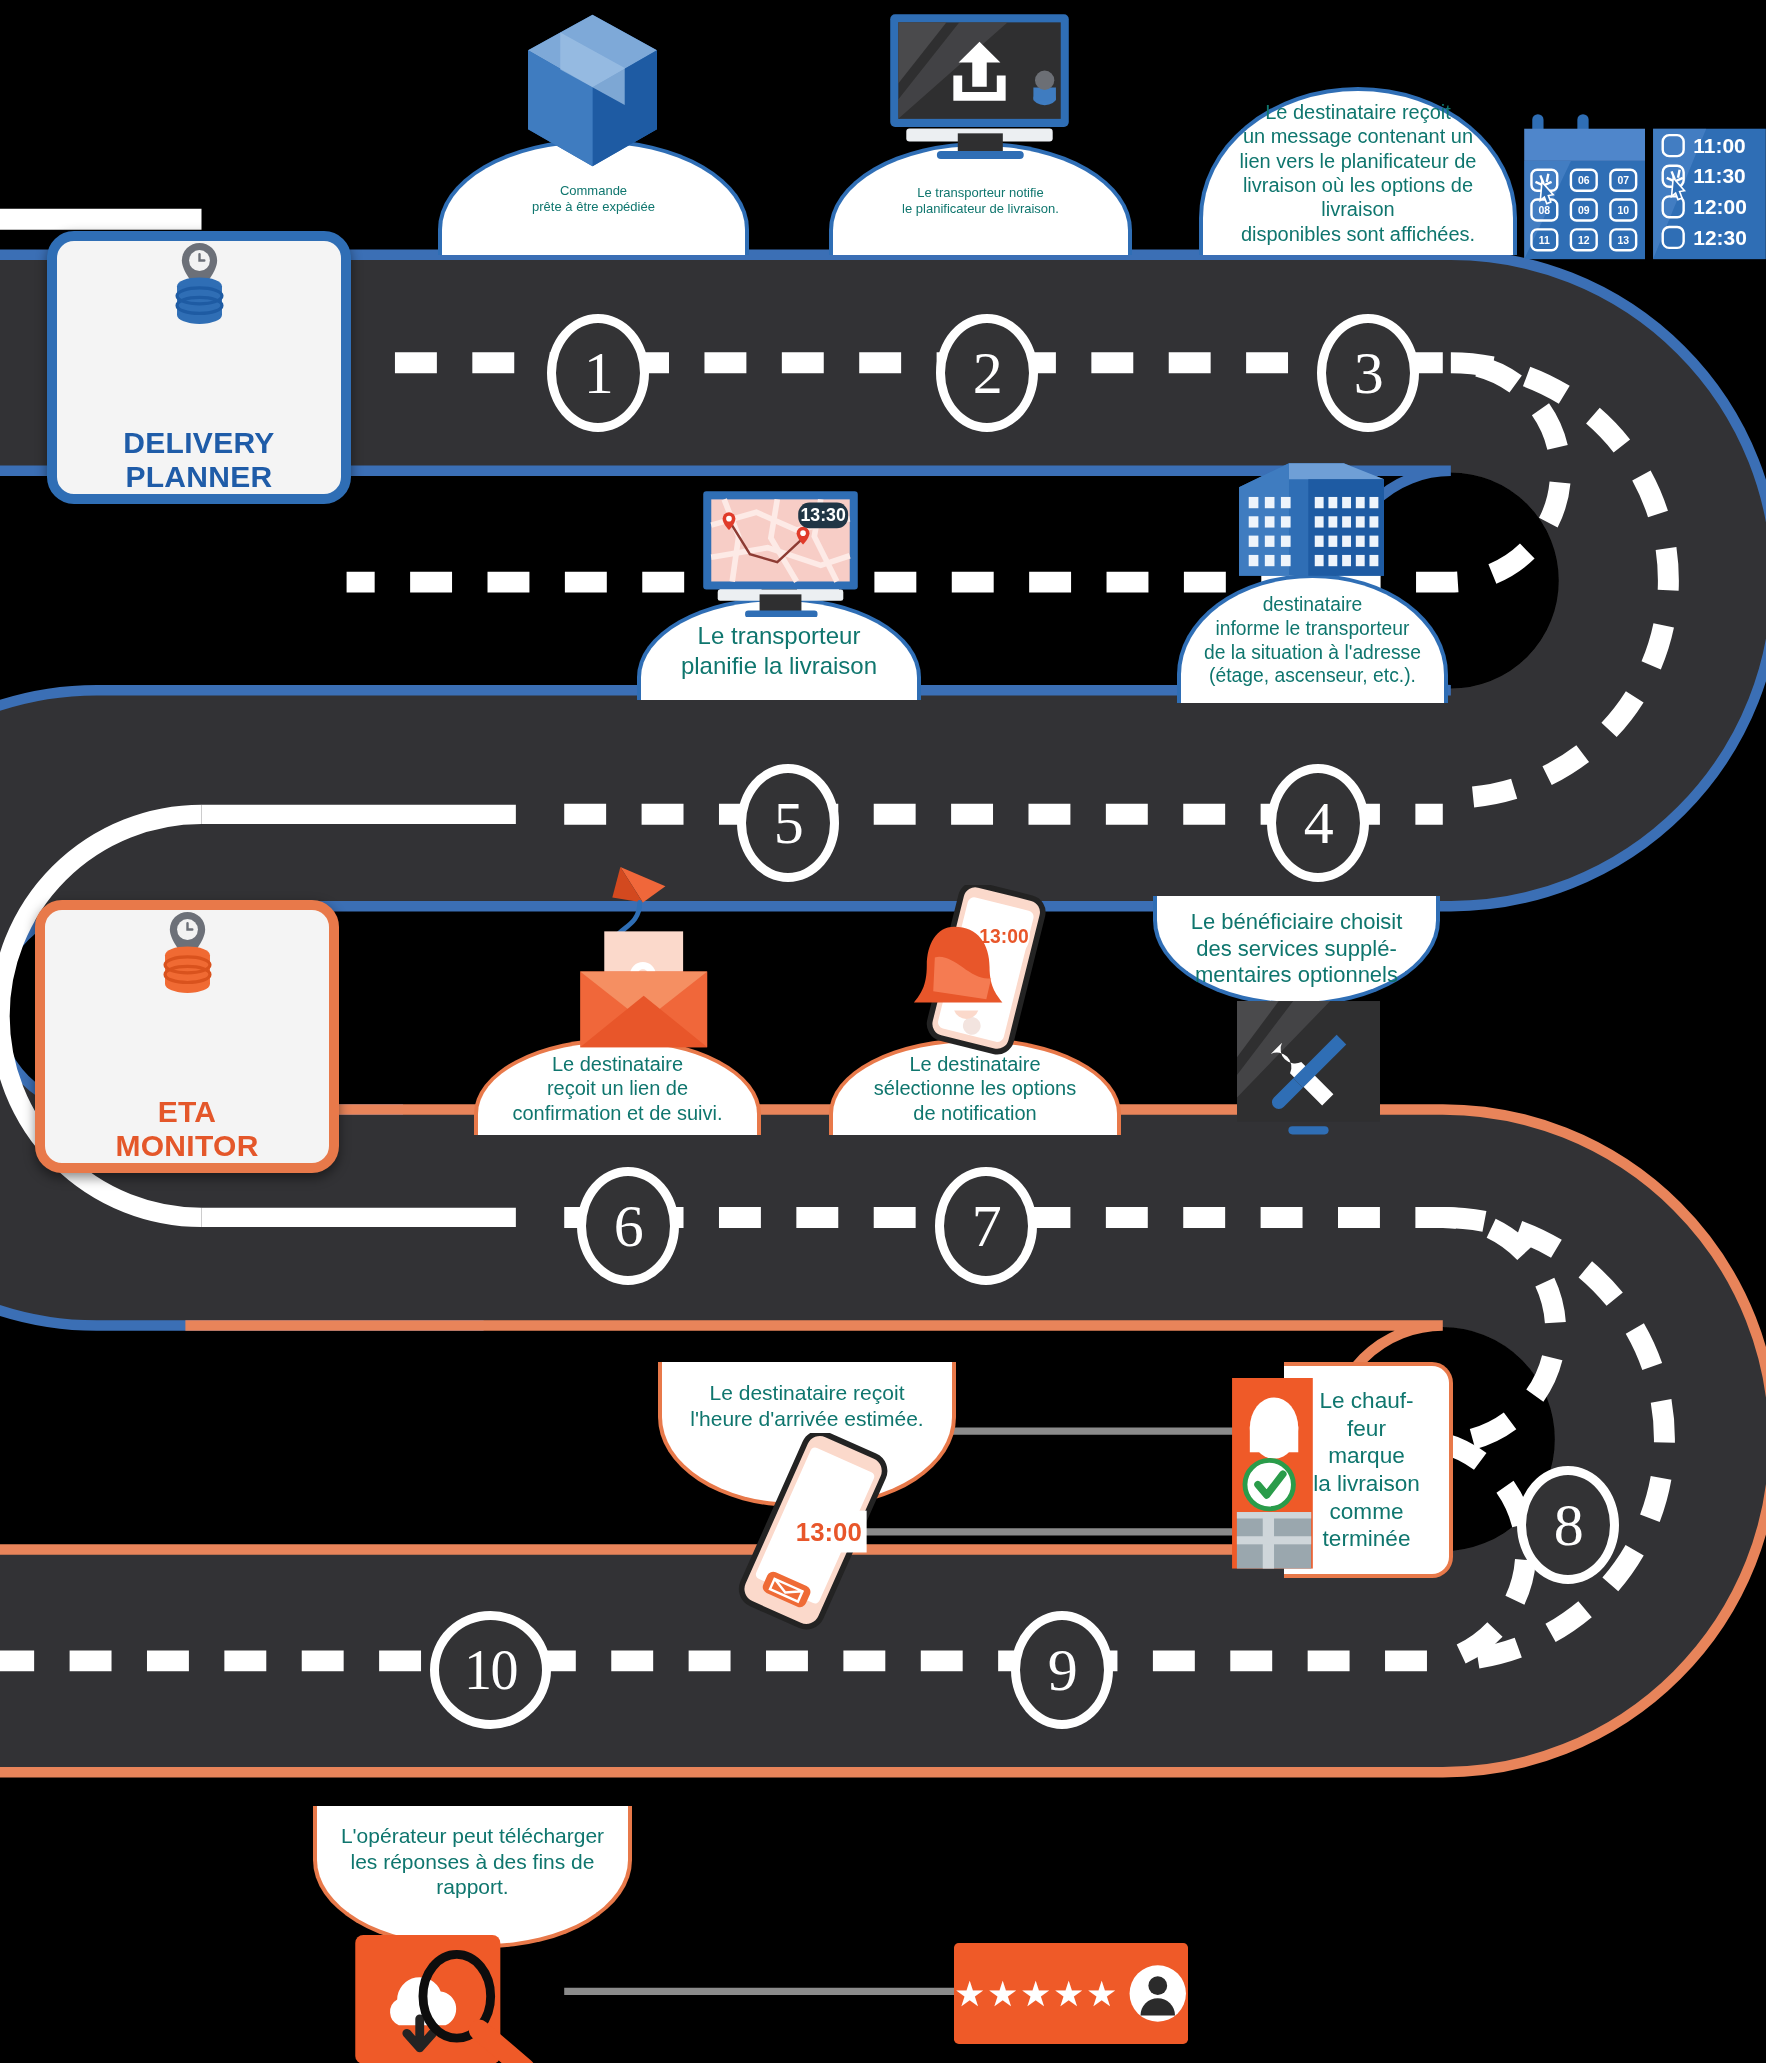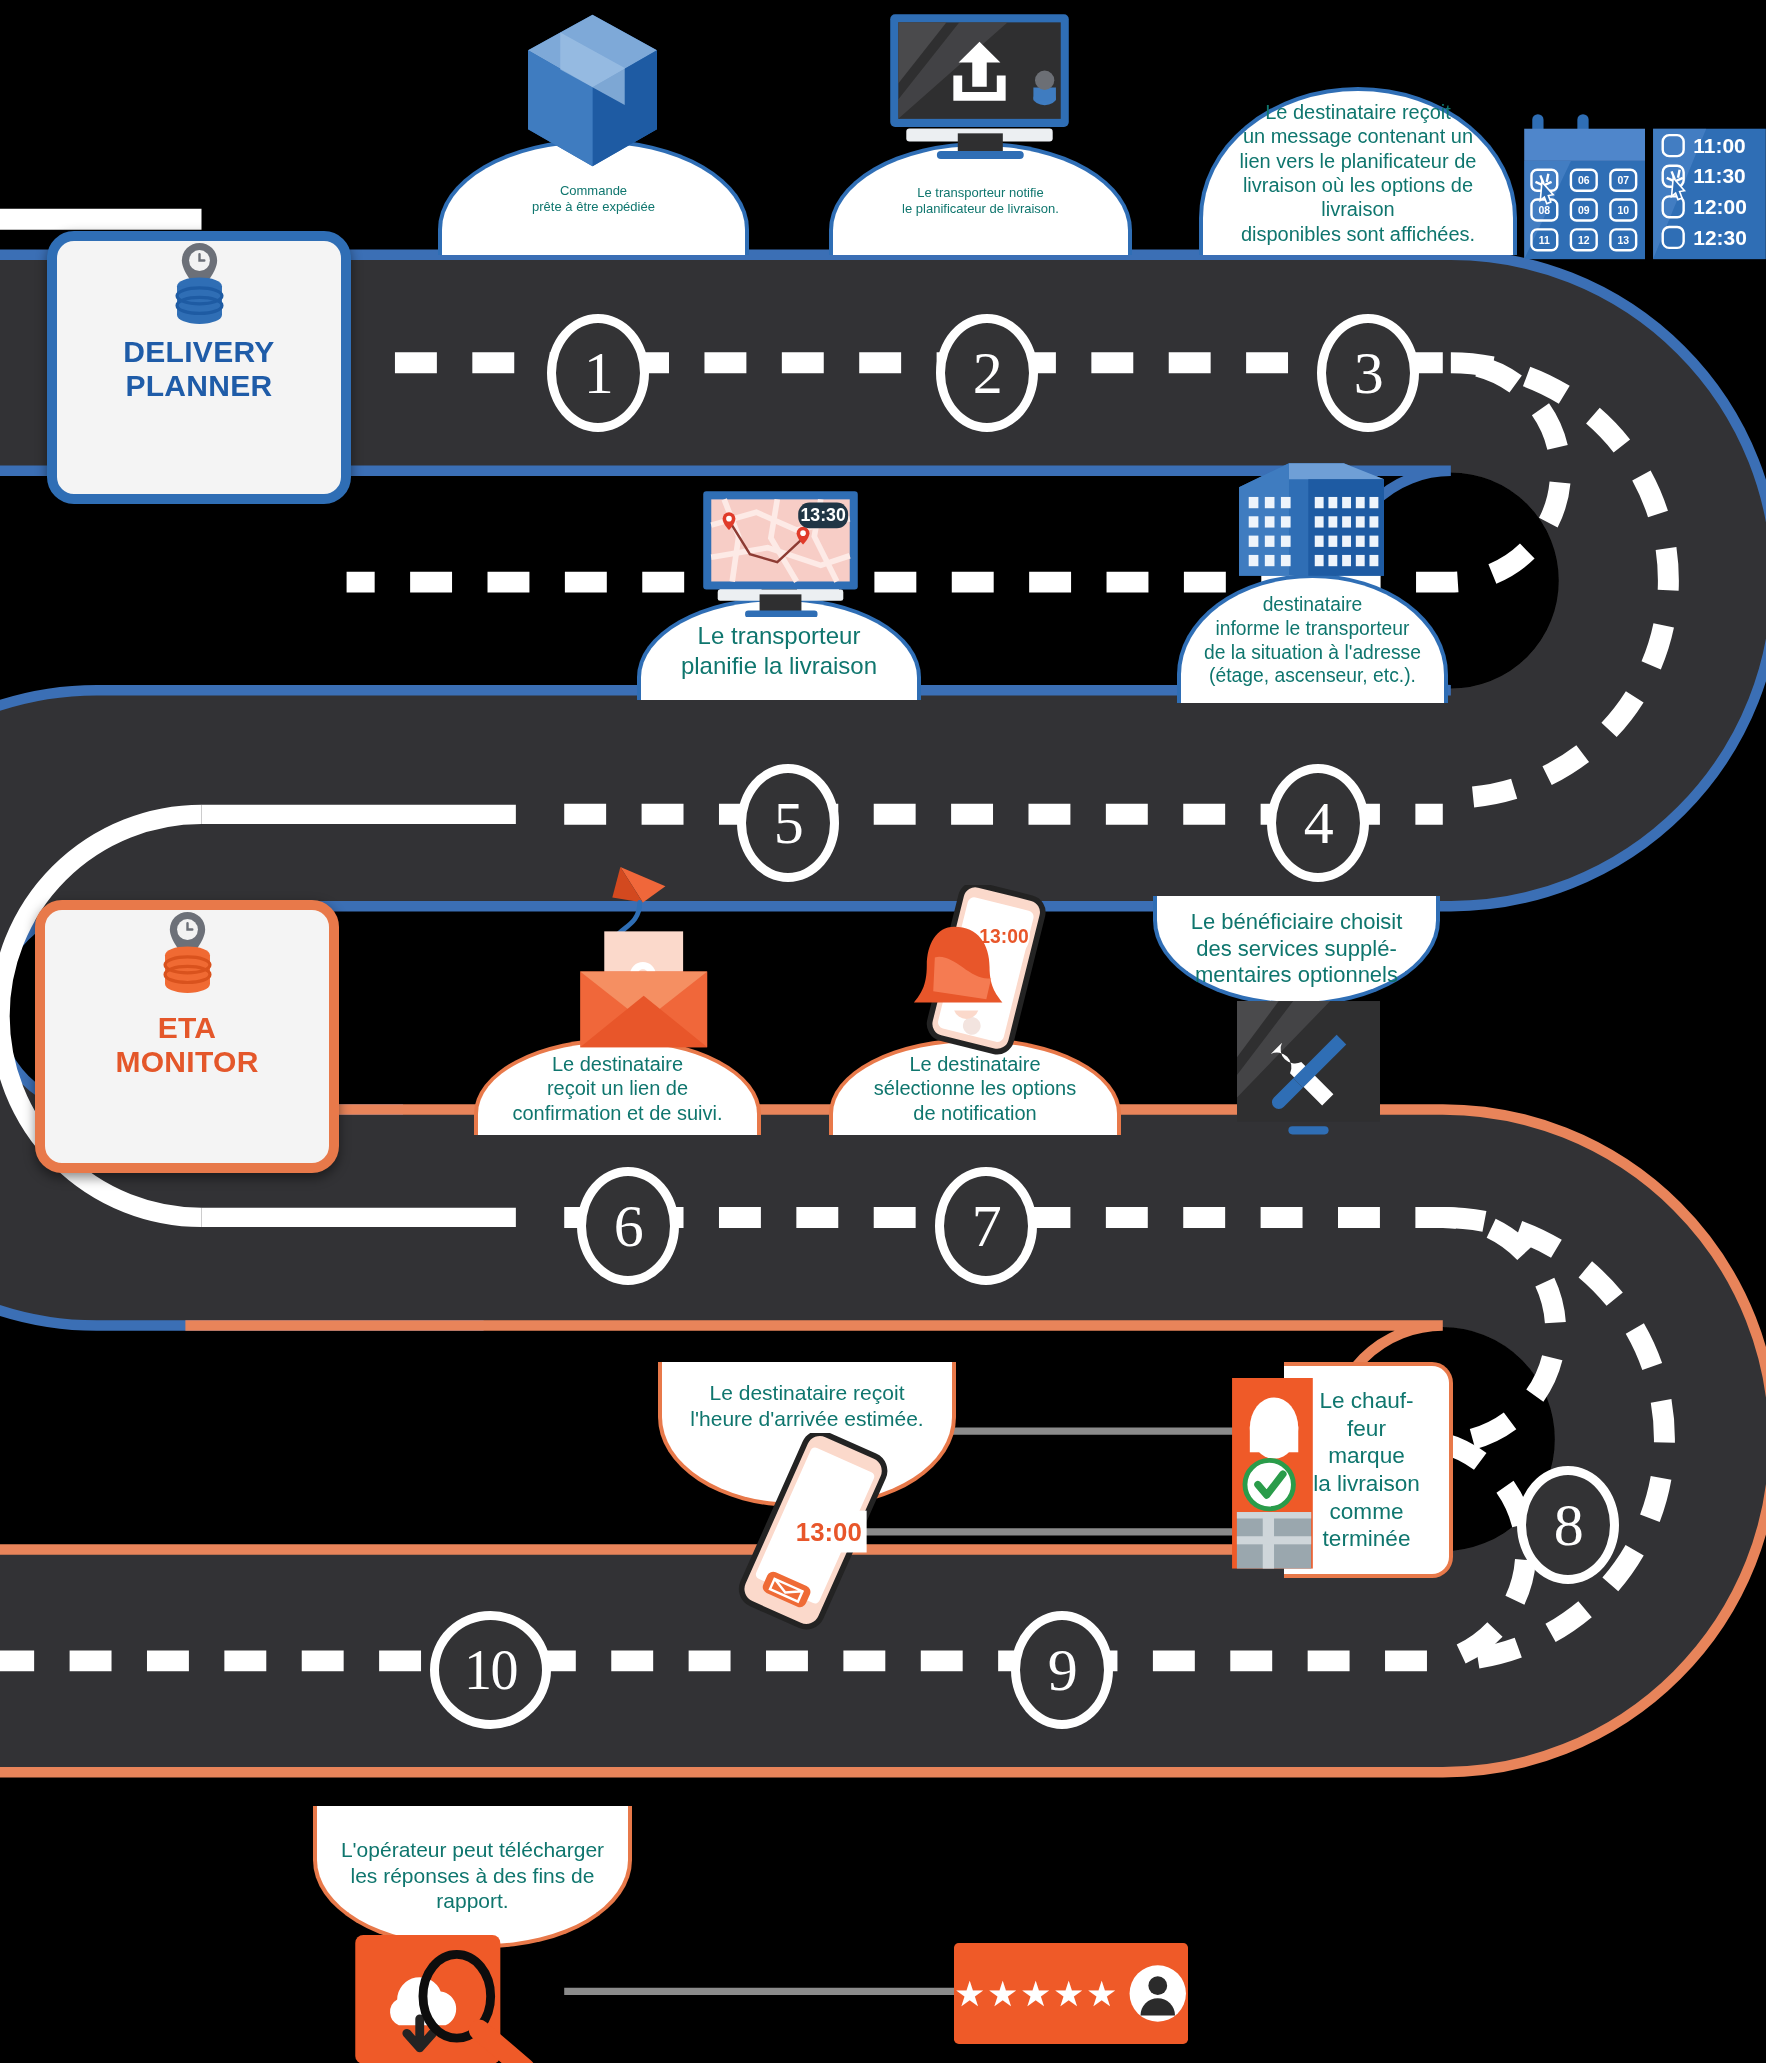--- a/index.html
+++ b/index.html
@@ -14,21 +14,21 @@
   .bub-blue{border:4.8px solid #2f6eb5;}
   .bub-orange{border:4.8px solid #e8794a;}
   .dome{border-radius:50% 50% 0 0 / 78% 78% 0 0;border-bottom:none;}
   .dome-down{border-radius:0 0 50% 50% / 0 0 78% 78%;border-top:none;}
   .funnel{border-radius:0 0 46% 46% / 0 0 62% 62%;border-top:none;}
   .rounded{border-radius:21px;}
   .bubble span{display:block;padding:0 11.3px;}
 
   
   .module{position:absolute;border-radius:27px;display:flex;flex-direction:column;
-          align-items:center;justify-content:flex-start;background:#f4f4f4;
+          align-items:center;justify-content:space-between;background:#f4f4f4;
           box-shadow:0 4.8px 11.3px rgba(0,0,0,.45);}
   .module.blue{border:10.5px solid #2f6eb5;}
   .module.orange{border:10.5px solid #e8794a;}
   .module .mlabel{font-weight:bold;font-size:30px;line-height:1.13;text-align:center;letter-spacing:0.3px;}
   .module.blue .mlabel{color:#1f5ca8;}
   .module.orange .mlabel{color:#e4572a;margin-top:7px;}
 
   
   .step{position:absolute;width:84px;height:100px;border:9px solid #fff;
         border-radius:50%;background:#333335;color:#fff;
@@ -400,21 +400,21 @@
     <rect x="6" y="166" width="92" height="8" fill="#cfd6da"></rect>
     <rect x="38" y="166" width="14" height="70" fill="#cfd6da"></rect>
     <rect x="6" y="196" width="92" height="10" fill="#cfd6da"></rect>
   </svg>
 
   <div class="step" style="left:1517px;top:1466px;">8</div>
 
   <div class="step wide" style="left:430px;top:1611px;">10</div>
   <div class="step" style="left:1011px;top:1611px;">9</div>
 
-  <div class="bubble bub-orange funnel" style="left:313px;top:1806px;width:319px;height:142px;font-size:21px;align-items:flex-start;padding-top:31px;">
+  <div class="bubble bub-orange funnel" style="left:313px;top:1806px;width:319px;height:142px;font-size:21px;align-items:flex-start;padding-top:17px;">
     <span>
       <span>L'opérateur peut télécharger</span>
       <span>les réponses à des fins de</span>
       <span>rapport.</span>
     </span>
   </div>
   <svg class="art" style="left:355px;top:1935px;" width="202" height="137" viewBox="0 0 250 170">
     <rect x="0" y="0" width="180" height="160" rx="10" fill="#ef5a28"></rect>
     <path d="M52 80 a28 28 0 0 1 54 -10 a22 22 0 0 1 6 42 h-58 a18 18 0 0 1 -2 -32z" fill="#fff"></path>
     <path d="M80 104 v32 M80 140 l-16 -18 M80 140 l16 -18" stroke="#232323" stroke-width="11" fill="none" stroke-linecap="round" stroke-linejoin="round"></path>

